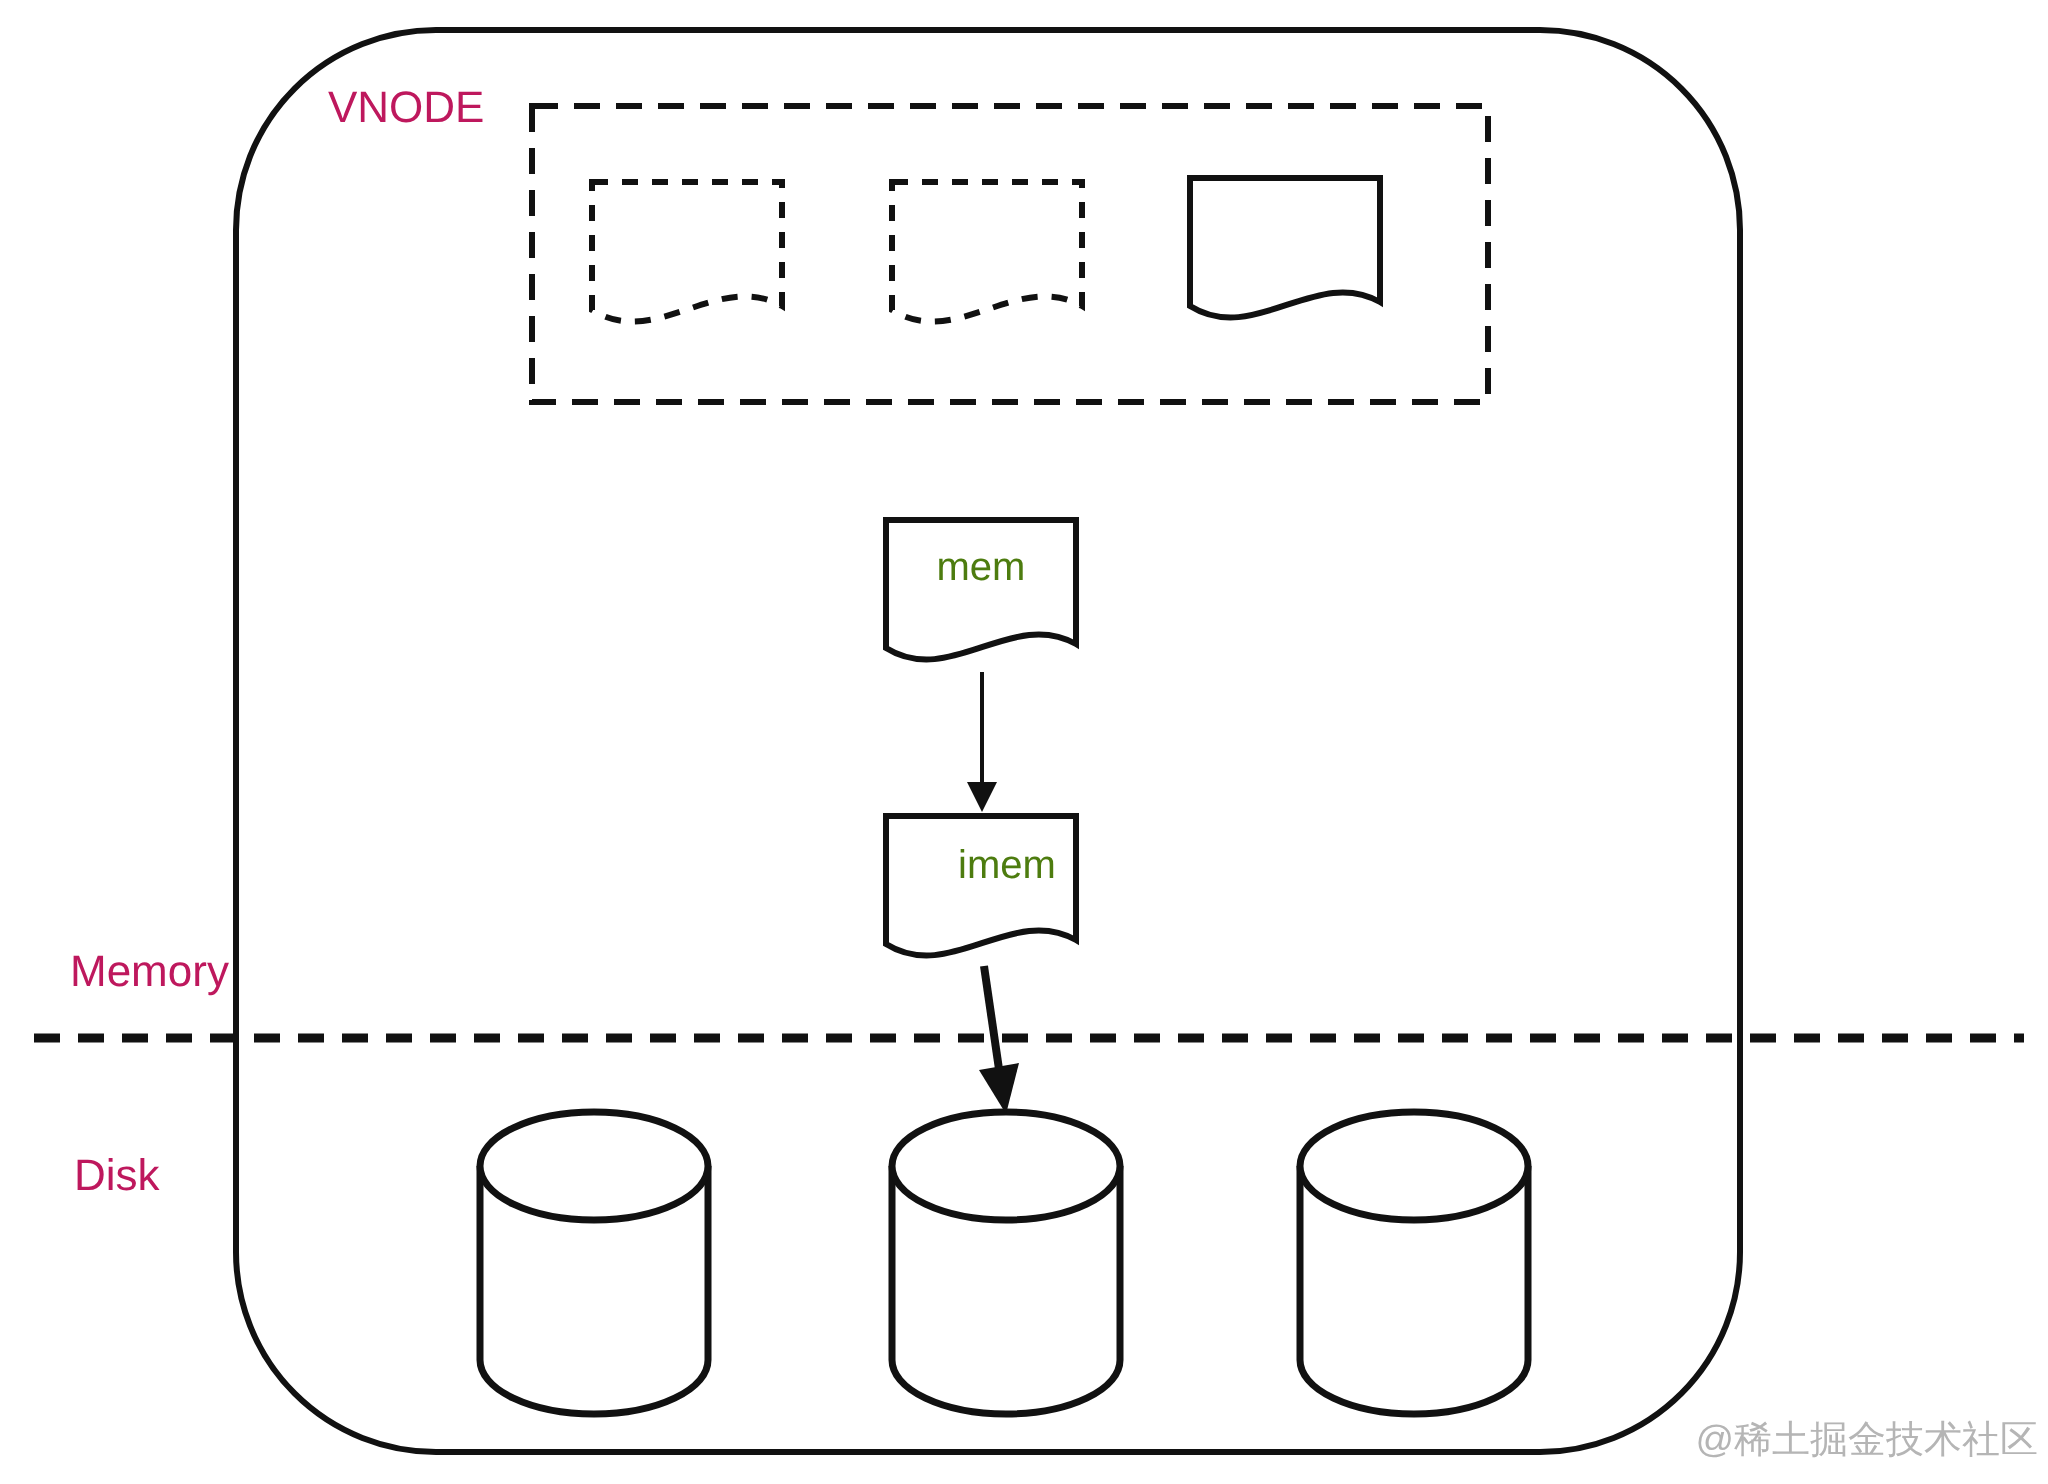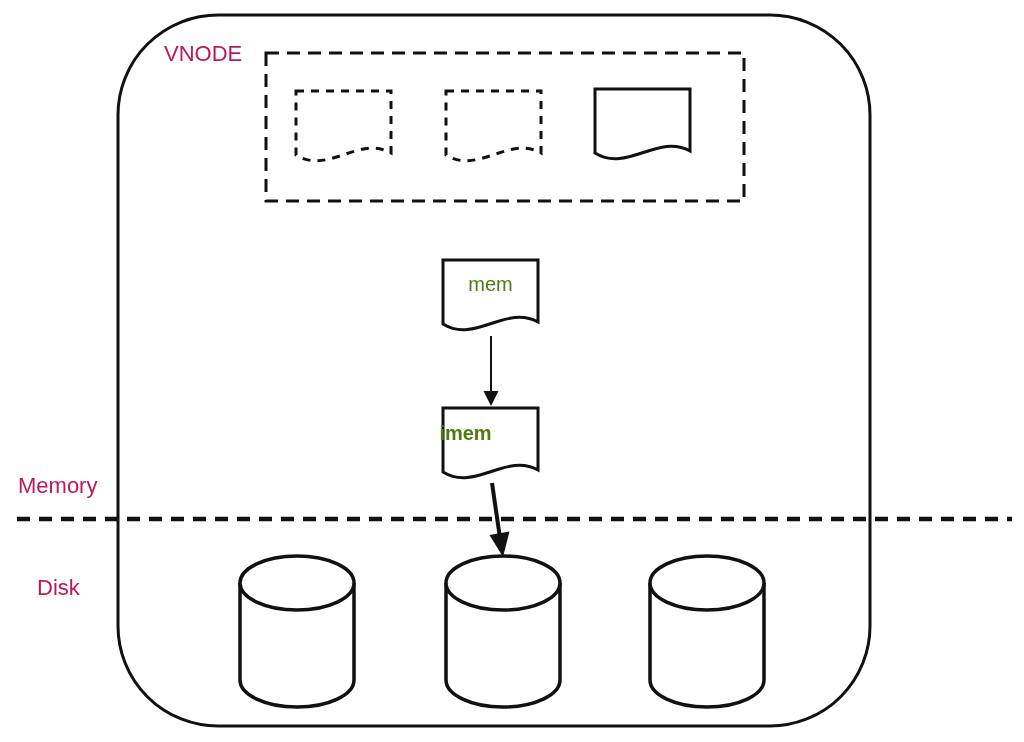--- a/index.html
+++ b/index.html
@@ -84,19 +84,20 @@
       <polygon class="arrowhead" points="503,557 489.5,535 509.5,531.5"></polygon>
     </g>
 
     <line class="shape" x1="17" y1="519" x2="1012" y2="519" stroke-width="4.5" stroke-dasharray="13 9"></line>
   </svg>
 
   <div class="label" style="left:164px; top:42px;">VNODE</div>
 
   <div class="doc-label" style="left:443px; top:273px;">mem</div>
 
-  <div class="doc-label" style="left:418px; top:422px;font-weight:bold;">imem</div>
+  <div class="doc-label" style="left:456px; top:422px;">imem</div>
 
-  <div class="label" style="left:18px; top:474px;">Memory</div>
+  <div class="label" style="left:35px; top:474px;">Memory</div>
 
   <div class="label" style="left:37px; top:576px;">Disk</div>
 
+  <div class="watermark">@稀土掘金技术社区</div>
 </div>
 
 </body></html>

